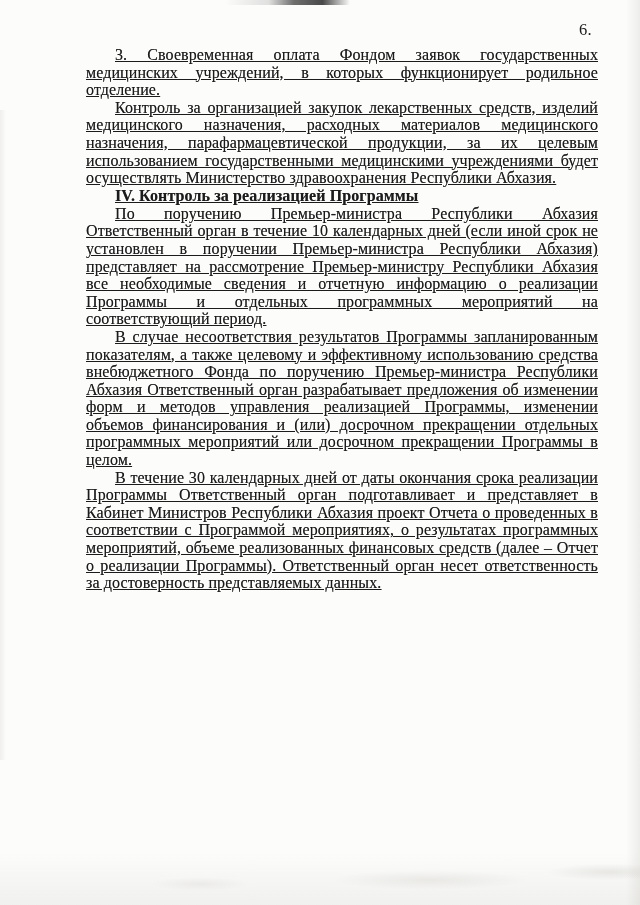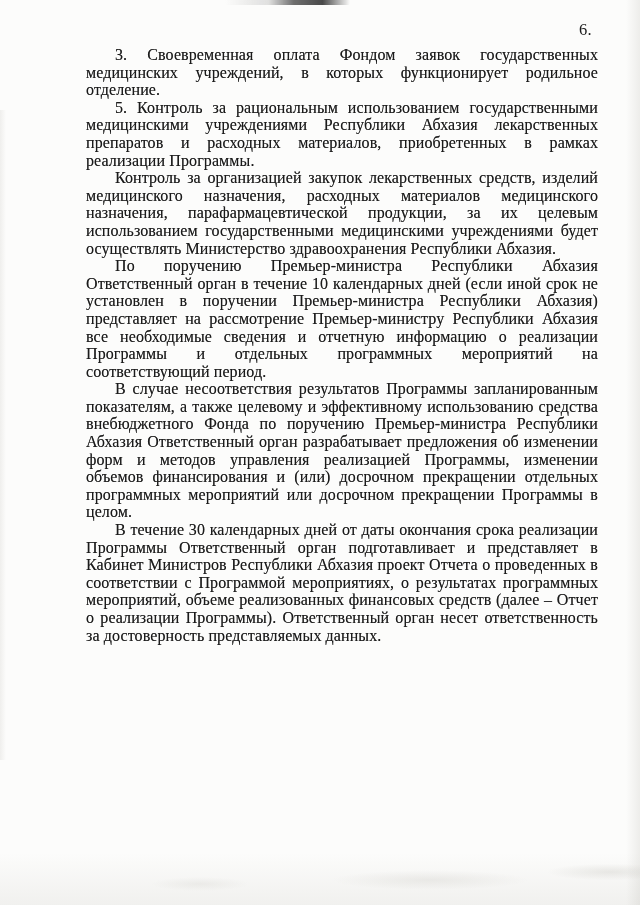--- a/index.html
+++ b/index.html
@@ -30,21 +30,21 @@
     position: absolute;
     left: 86px; top: 46px;
     width: 512px;
     font-size: 16px;
     line-height: 17.6px;
     color: #1b1b1b;
     text-align: justify;
     text-shadow: 0 0 .35px rgba(20,20,20,.55);
     letter-spacing: .1px;
   }
-  .text-block p { margin: 0; text-indent: 29px; }
+  .text-block p { margin: 0; text-indent: 29px; text-decoration: underline; }
   .section-heading {
     font-weight: bold;
     margin: 10px 0 9px 0;
     text-indent: 31px;
     text-align: left;
     line-height: 18px;
   }
   .scan-smudge-top {
     position: absolute;
     top: 0; left: 225px;
@@ -78,22 +78,22 @@
 <div class="page">
 
   <div class="scan-smudge-top"></div>
   <div class="scan-shadow-right"></div>
   <div class="scan-shadow-left"></div>
 
   <div class="page-number">6.</div>
 
   <div class="text-block">
     <p>3. Своевременная оплата Фондом заявок государственных медицинских учреждений, в которых функционирует родильное отделение.</p>
-    <p>5. Контроль за рациональным использованием государственными медицинскими учреждениями Республики Абхазия лекарственных препаратов и расходных материалов, приобретенных в рамках реализации Программы.</p>
     <p>Контроль за организацией закупок лекарственных средств, изделий медицинского назначения, расходных материалов медицинского назначения, парафармацевтической продукции, за их целевым использованием государственными медицинскими учреждениями будет осуществлять Министерство здравоохранения Республики Абхазия.</p>
 
+    <p class="section-heading">IV. Контроль за реализацией Программы</p>
 
     <p>По поручению Премьер-министра Республики Абхазия Ответственный орган в течение 10 календарных дней (если иной срок не установлен в поручении Премьер-министра Республики Абхазия) представляет на рассмотрение Премьер-министру Республики Абхазия все необходимые сведения и отчетную информацию о реализации Программы и отдельных программных мероприятий на соответствующий период.</p>
     <p>В случае несоответствия результатов Программы запланированным показателям, а также целевому и эффективному использованию средства внебюджетного Фонда по поручению Премьер-министра Республики Абхазия Ответственный орган разрабатывает предложения об изменении форм и методов управления реализацией Программы, изменении объемов финансирования и (или) досрочном прекращении отдельных программных мероприятий или досрочном прекращении Программы в целом.</p>
     <p>В течение 30 календарных дней от даты окончания срока реализации Программы Ответственный орган подготавливает и представляет в Кабинет Министров Республики Абхазия проект Отчета о проведенных в соответствии с Программой мероприятиях, о результатах программных мероприятий, объеме реализованных финансовых средств (далее – Отчет о реализации Программы). Ответственный орган несет ответственность за достоверность представляемых данных.</p>
   </div>
 
 </div>
 
 </body></html>

